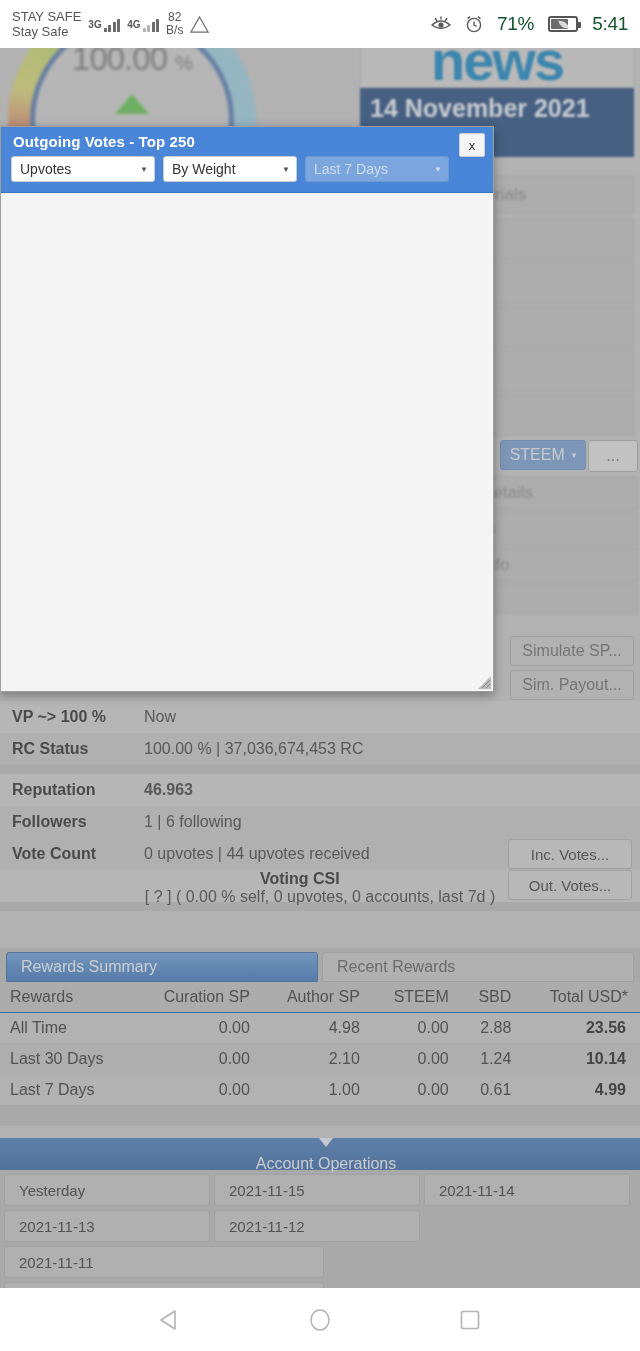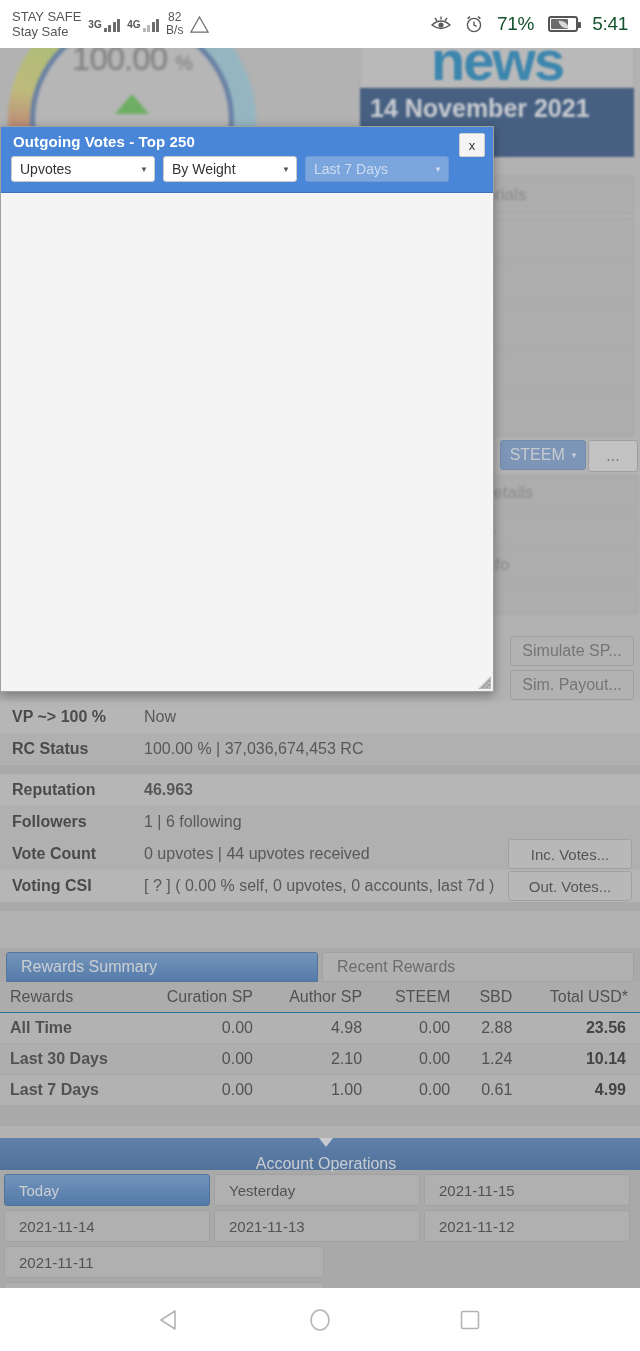--- a/index.html
+++ b/index.html
@@ -123,21 +123,21 @@
   .tab.active { background: linear-gradient(#6e9ed6, #3f78bd); color: #eef3fa;
                 border: 1px solid #3e6ea8; }
   .tab.inactive { background: #c8c8c8; color: #616161; border: 1px solid #b2b2b2; }
 
   .rwt { width: 640px; border-collapse: collapse; font-size: 16px; }
   .rwt th { background: #c0c0c0; color: #3a3a3a; font-weight: normal;
             padding: 6px 10px; text-align: right; border-bottom: 1px solid #0369a1; }
   .rwt th:first-child { text-align: left; font-weight: normal; }
   .rwt td { padding: 6px 10px; text-align: right; color: #3a3a3a;
             border-bottom: 1px solid #bcbcbc; }
-  .rwt td:first-child { text-align: left; font-weight: bold; }
+  .rwt td:first-child { text-align: left; font-weight: normal; }
   .rwt tr:nth-child(odd) td { background: #c9c9c9; }
   .rwt tr:nth-child(even) td { background: #c3c3c3; }
   .rwt td:last-child { font-weight: bold; color: #262626; padding-right: 14px; }
   .rwt th:last-child { padding-right: 12px; }
 
   
   .acc-header { background: linear-gradient(#4e7fbd, #3a6aa8); color: #eaf0f8;
                 height: 32px; display: flex; align-items: center; gap: 8px;
                 padding-left: 12px; font-size: 16px; flex-direction: column; }
   .caret { width: 0; height: 0; border-left: 7px solid transparent;
@@ -295,21 +295,21 @@
       </div>
       <div class="irow a">
         <div class="k">Followers</div>
         <div class="v">1  |  6 following</div>
       </div>
       <div class="irow a" style="position:relative;">
         <div class="k">Vote Count</div>
         <div class="v">0 upvotes  |  44 upvotes received</div>
         <div class="rowbtn">Inc. Votes...</div>
       </div>
-      <div class="irow b" style="position:relative;">
+      <div class="irow b" style="position:relative;flex-direction:column;">
         <div class="k">Voting CSI</div>
         <div class="v">[ ? ] ( 0.00 % self, 0 upvotes, 0 accounts, last 7d )</div>
         <div class="rowbtn">Out. Votes...</div>
       </div>
       <div class="gap"></div>
     </div>
 
     <div style="position:absolute; left:0; top:900px; width:640px;">
       <div class="tabs">
         <div class="tab active">Rewards Summary</div>
@@ -355,21 +355,20 @@
       </table>
       <div class="gap" style="height:20px;"></div>
     </div>
 
     <div style="position:absolute; left:0; top:1090px; width:640px;">
       <div class="acc-header">
         <span class="caret"></span>
         <span>Account Operations</span>
       </div>
       <div class="datesgrid">
-        <div class="dbtn today">Today</div>
         <div class="dbtn">Yesterday</div>
         <div class="dbtn">2021-11-15</div>
         <div class="dbtn">2021-11-14</div>
         <div class="dbtn">2021-11-13</div>
         <div class="dbtn">2021-11-12</div>
         <div class="dbtn w2">2021-11-11</div>
         <div class="dbtn w2">2021-11-10</div>
       </div>
     </div>
 

